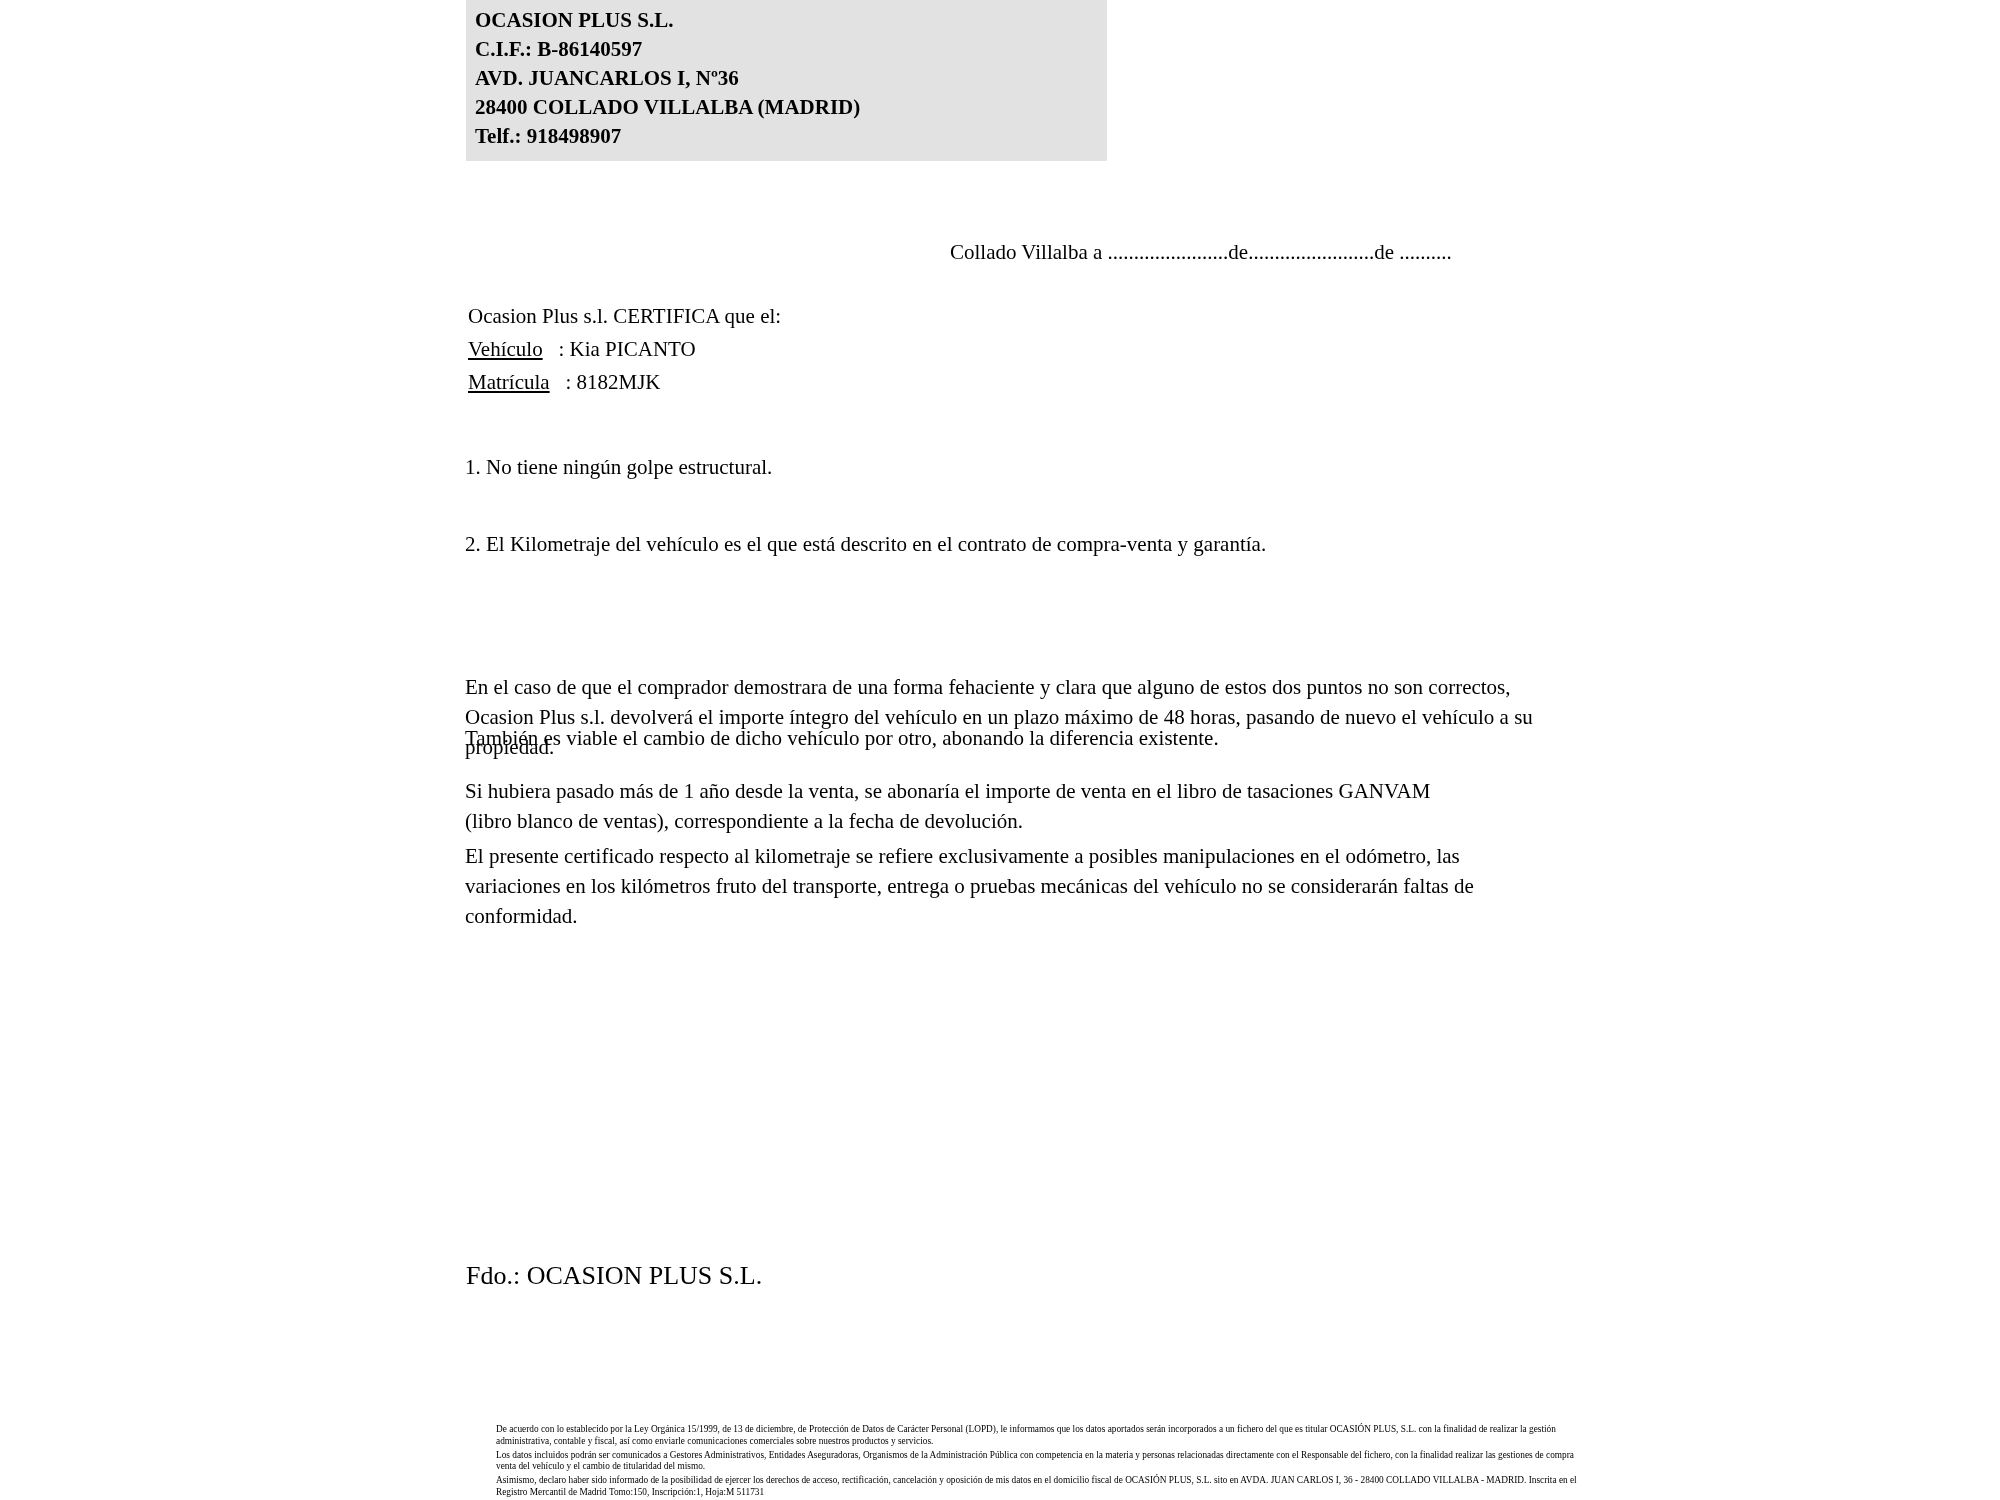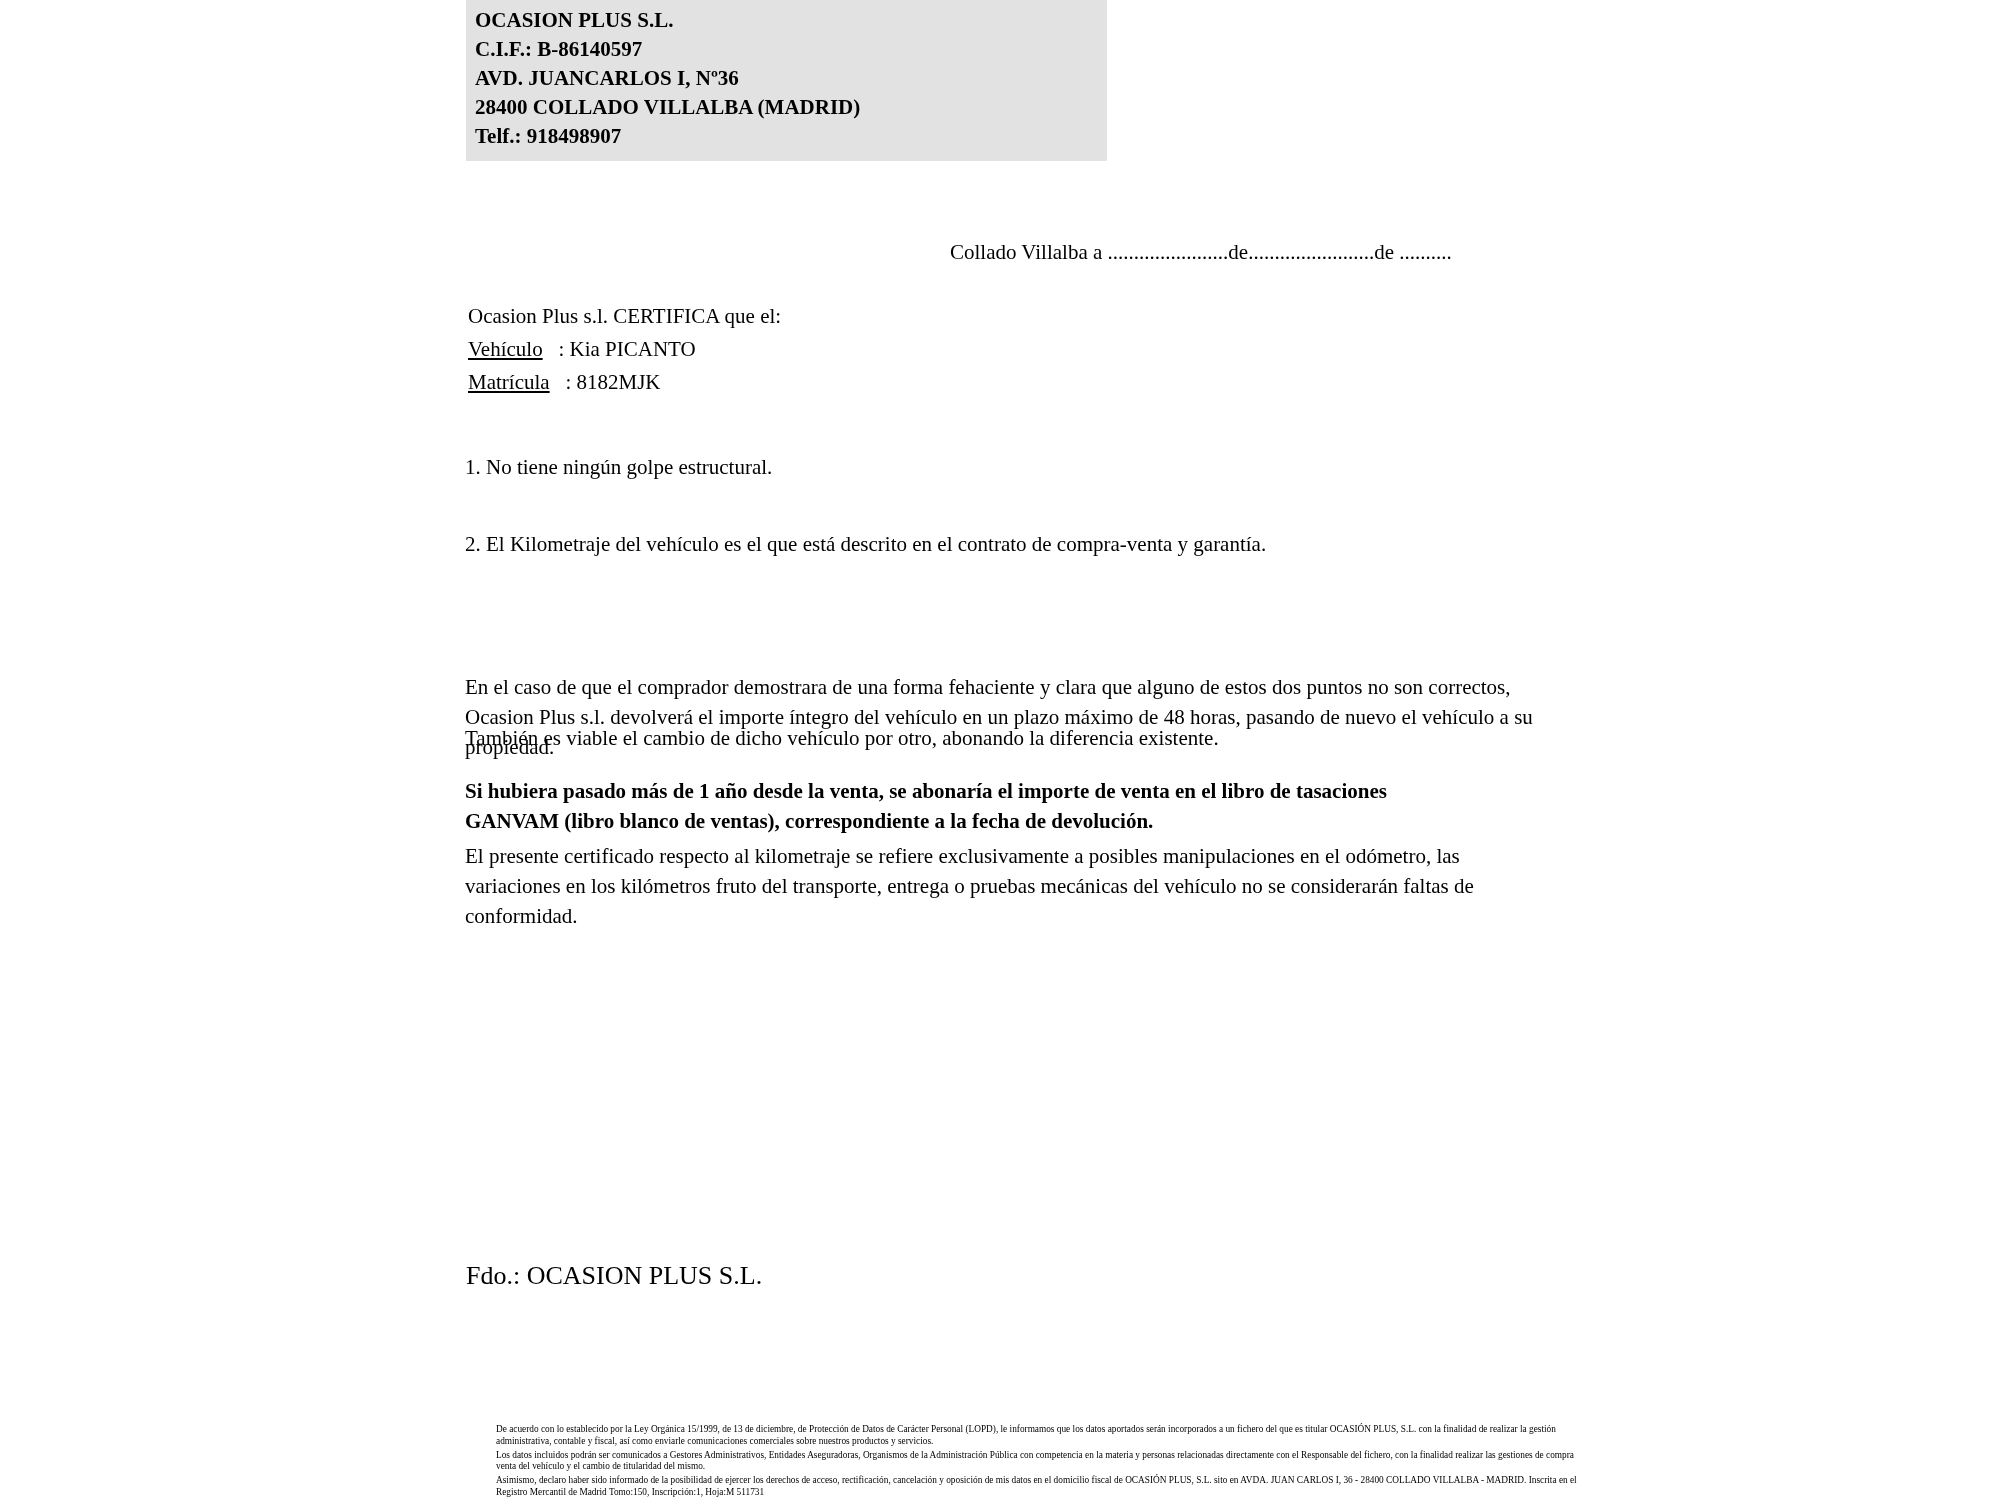--- a/index.html
+++ b/index.html
@@ -80,21 +80,21 @@
   
   .para {
     position: absolute;
     left: 465px;
     width: 1070px;
     font-size: 21px;
     line-height: 30px;
   }
   .para-1 { top: 645px; margin-top: 27px; }
   .para-2 { top: 723px; }
-  .para-3 { top: 776px; width: 1000px; font-weight: bold; }
+  .para-3 { top: 776px; width: 1000px; }
   .para-4 { top: 841px; width: 1010px; }
 
   
   .signature {
     position: absolute;
     left: 466px;
     top: 1261px;
     font-size: 26px;
     white-space: pre;
   }

